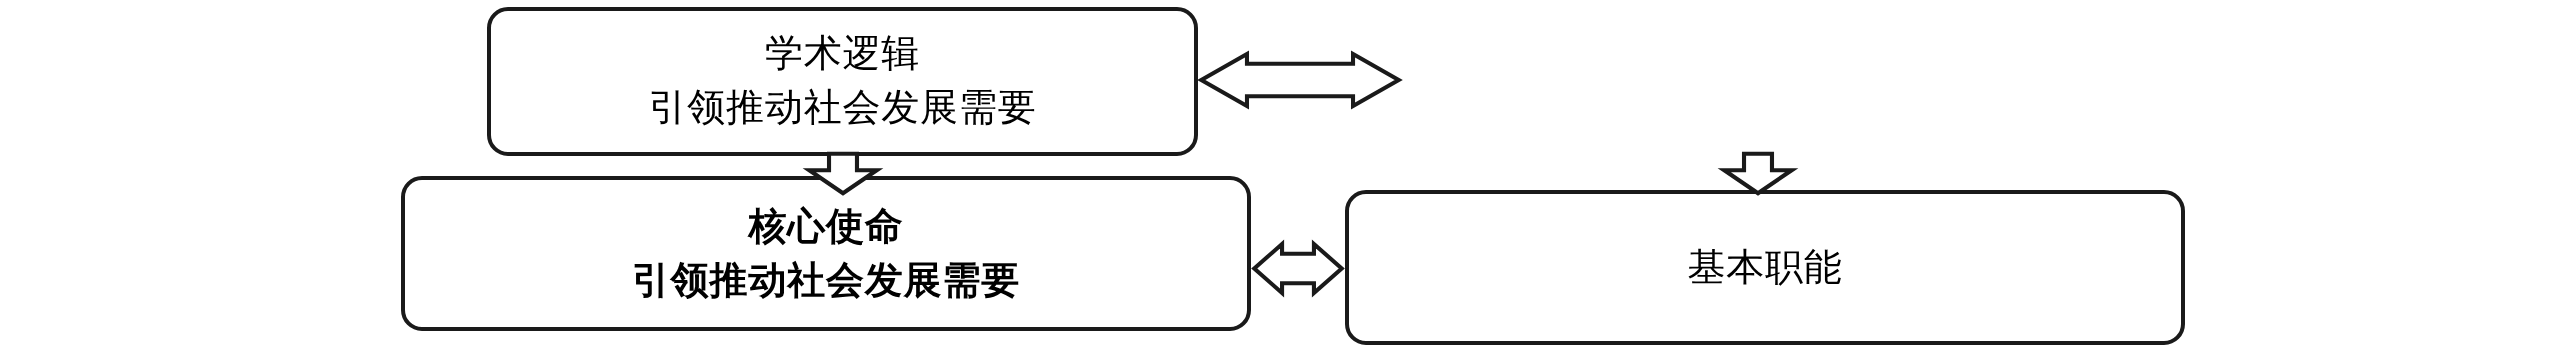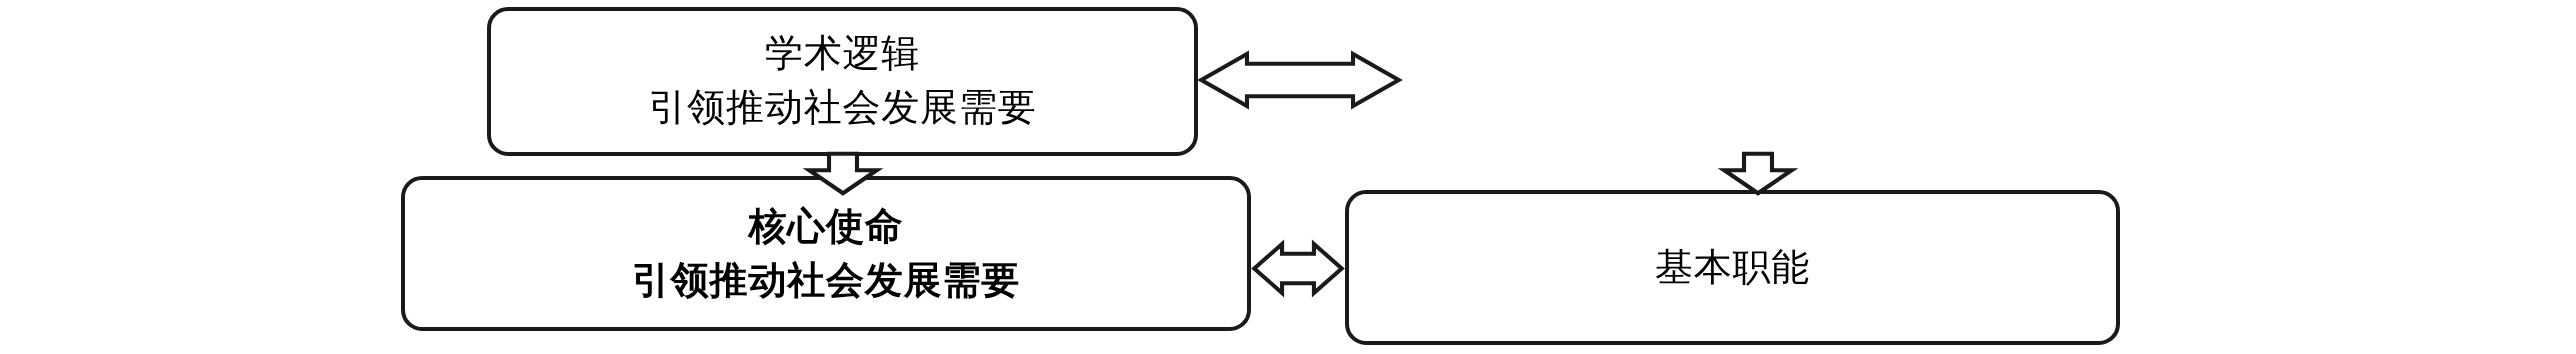--- a/index.html
+++ b/index.html
@@ -53,21 +53,21 @@
   #node-core-mission {
     left: 401px;
     top: 176px;
     width: 850px;
     height: 155px;
     font-weight: bold;
   }
   #node-basic-function {
     left: 1345px;
     top: 190px;
-    width: 775px;
+    width: 840px;
     height: 155px;
   }
   .connector {
     position: absolute;
   }
   svg { display: block; overflow: visible; }
 </style>
 </head>
 <body>
 

